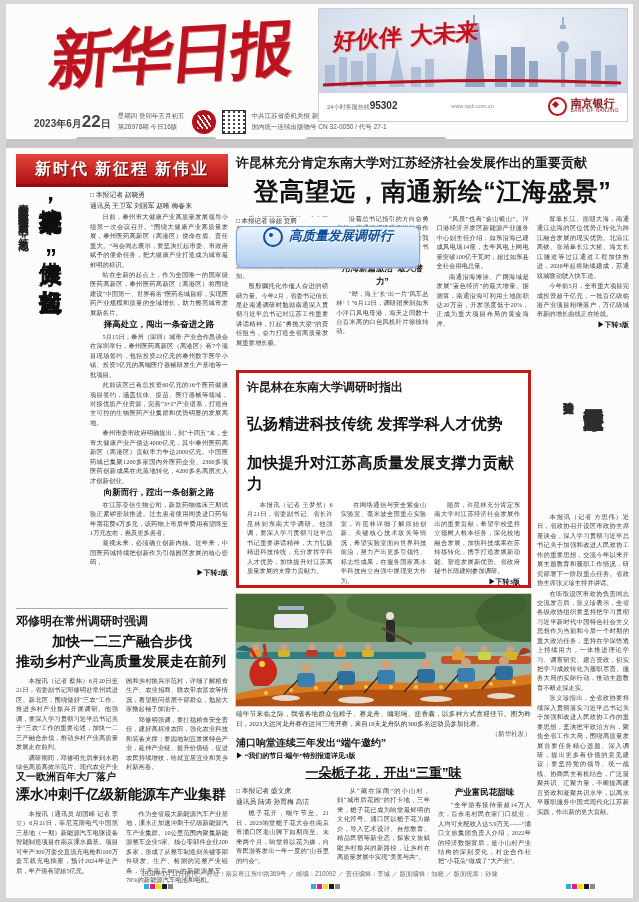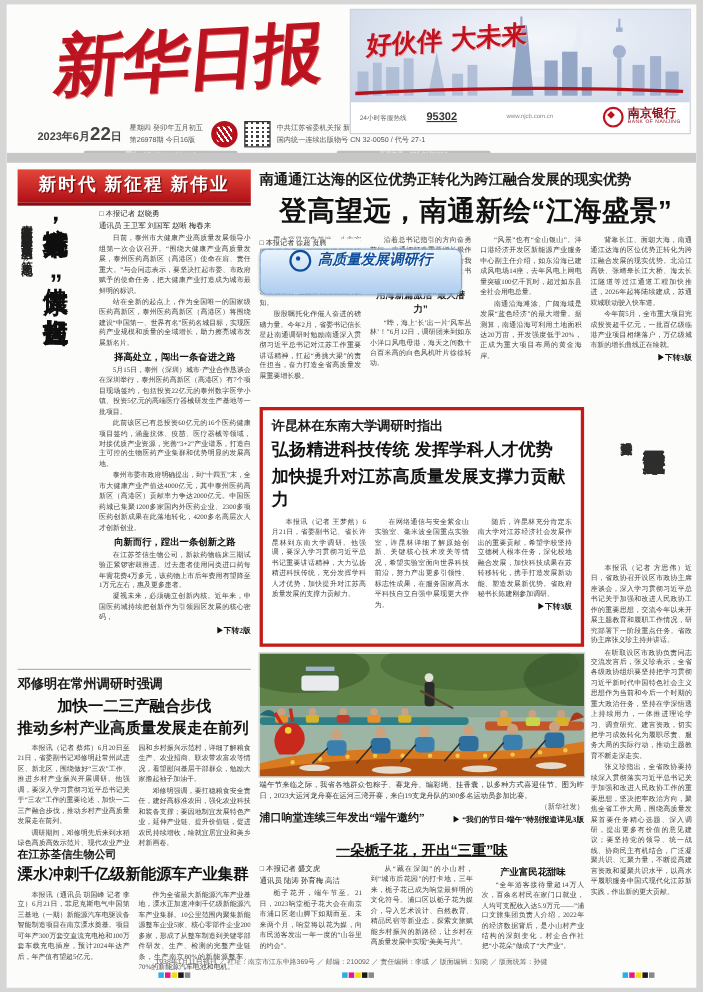--- a/index.html
+++ b/index.html
@@ -25,21 +25,21 @@
       line-height:9px;text-align:center;border-radius:2px;font-family:"Liberation Sans",sans-serif;}
   .pill1{left:70px;width:140px;} .pill2{left:300px;width:140px;}
   
   .ad{left:312px;top:4px;width:308px;height:112px;border:1px solid #c9ced8;background:#fff;}
   .ad-sky{position:relative;width:100%;height:84px;overflow:hidden;
       background:radial-gradient(ellipse at 55% 30%,#f3f6fb 0%,#dde4f0 55%,#c9d3e6 100%);}
   .ad-slogan{position:absolute;left:14px;top:12px;font-size:23px;font-weight:bold;color:#c0121f;
       transform:rotate(-4deg) skewX(-6deg);font-family:"DejaVu Serif",serif;text-shadow:1px 1px 0 #e8aab0;}
   .ad-strip{display:flex;align-items:center;justify-content:space-between;height:26px;padding:0 8px;
       font-family:"Liberation Sans",sans-serif;}
-  .ad-phone{font-size:6px;color:#666;} .ad-phone b{font-size:10px;color:#333;margin-left:18px;text-decoration:underline;}
+  .ad-phone{font-size:6px;color:#666;} .ad-phone b{font-size:10px;color:#333;margin-left:0;}
   .ad-web{font-size:5.5px;color:#888;}
   .bank{display:flex;align-items:center;gap:4px;}
   .bank-ring{width:15px;height:15px;border:2.5px solid #c0121f;border-radius:50%;position:relative;}
   .bank-ring:before{content:"";position:absolute;left:3px;top:3px;width:5px;height:5px;background:#c0121f;transform:rotate(45deg);}
   .bank-txt{display:flex;flex-direction:column;line-height:1;}
   .bank-cn{font-size:11px;font-weight:bold;color:#8e1420;}
   .bank-en{font-size:4.5px;color:#8e1420;letter-spacing:.5px;}
   .gray-band{left:0;top:132px;width:100%;height:9px;background:#c7c7c7;top:135px;}
   
   .kicker{font-weight:bold;font-size:12px;color:#1c1c1c;}
@@ -78,33 +78,33 @@
       background:linear-gradient(#eaf4fd,#aecdef);border:1px solid #7fa9d8;display:flex;align-items:flex-start;
       justify-content:center;gap:6px;box-shadow:0 1px 2px #bbb;}
   .badge-txt{font-family:"Liberation Sans",sans-serif;font-weight:bold;font-style:italic;font-size:13px;
       color:#0d4f9c;text-shadow:1px 1px 0 #fff;}
   .robot{width:16px;height:16px;border:2px solid #0d4f9c;border-radius:50%;position:relative;}
   .robot:before{content:"";position:absolute;left:4px;top:4px;width:4px;height:4px;background:#0d4f9c;border-radius:50%;}
   
   .redbox{left:230px;top:366px;width:295px;height:218px;border:3px solid #c21b18;background:#fff;
       padding:6px 8px;box-sizing:border-box;}
   .redbox .kicker{font-size:12px;}
-  .redbox .hl1,.redbox .hl2{font-size:15.5px;text-align:left;margin-top:3px;letter-spacing:.2px;}
+  .redbox .hl1,.redbox .hl2{font-size:15.5px;text-align:left;margin-top:18px;letter-spacing:.2px;}
   .rb-cols{column-count:3;column-gap:8px;margin-top:5px;height:142px;}
   
   .zx{left:531px;top:366px;width:92px;height:518px;}
   .zx-head{display:flex;justify-content:center;gap:8px;margin-top:24px;height:104px;}
   .zx-main{font-size:20px;font-weight:bold;font-family:"Liberation Sans",sans-serif;line-height:1.1;height:100px;}
   .zx-sub{font-size:10.5px;font-weight:bold;height:100px;}
   .zx-body{margin-top:14px;height:350px;}
   
   .photo{left:230px;top:590px;width:295px;height:112px;outline:1px solid #cfcfcf;}
   .caption{left:230px;top:705px;width:295px;font-size:6.6px;line-height:1.5;text-align:justify;color:#333;}
   .cap-credit{text-align:right;color:#555;}
-  .cap-note{text-align:right;font-weight:bold;color:#111;font-size:7px;margin-top:1px;}
+  .cap-note{font-weight:bold;color:#111;font-size:7px;margin-top:12px;}
   
   .zzh{left:230px;top:732px;width:295px;height:138px;}
   .zzh .kicker{font-size:10px;font-family:"Liberation Serif",serif;}
   .zzh .hl1{font-size:13px;text-align:center;margin-top:14px;text-decoration:underline;}
   .zzh-cols{column-count:3;column-gap:8px;margin-top:4px;height:86px;}
   
   .footer{left:0;top:866px;width:100%;text-align:center;font-size:6.3px;color:#666;
       font-family:"Liberation Sans",sans-serif;}
   .cmyk{position:absolute;top:880px;display:flex;gap:1px;}
   .cmyk i{width:5px;height:5px;display:block;}
@@ -215,31 +215,31 @@
     <div class="hl hl1">加快一二三产融合步伐</div>
     <div class="hl hl2">推动乡村产业高质量发展走在前列</div>
     <div class="bt cols2">
       <p>本报讯（记者 蔡炜）6月20日至21日，省委副书记邓修明赴常州武进区、新北区，围绕做好“三农”工作、推进乡村产业振兴开展调研。他强调，要深入学习贯彻习近平总书记关于“三农”工作的重要论述，加快一二三产融合步伐，推动乡村产业高质量发展走在前列。</p>
       <p>调研期间，邓修明先后来到水稻绿色高质高效示范片、现代农业产业园和乡村振兴示范村，详细了解粮食生产、农业招商、联农带农富农等情况，看望慰问基层干部群众，勉励大家撸起袖子加油干。</p>
       <p>邓修明强调，要扛稳粮食安全责任，建好高标准农田，强化农业科技和装备支撑；要因地制宜发展特色产业，延伸产业链、提升价值链，促进农民持续增收，绘就宜居宜业和美乡村新画卷。</p>
     </div>
   </div>
 
   <div class="abs lishui">
-    <div class="kicker">在江苏荃信生物公司</div>
+    <div class="kicker">又一欧洲百年大厂落户</div>
     <div class="hl hl1">溧水冲刺千亿级新能源车产业集群</div>
     <div class="bt cols2">
       <p>本报讯（通讯员 胡国峰 记者 李立）6月21日，菲尼克斯电气中国第三基地（一期）新能源汽车电驱设备智能制造项目在南京溧水奠基。项目可年产300万套交直流充电枪和100万套车载充电插座，预计2024年达产后，年产值有望超5亿元。</p>
       <p>作为全省最大新能源汽车产业基地，溧水正加速冲刺千亿级新能源汽车产业集群。10公里范围内聚集新能源整车企业5家、核心零部件企业200多家，形成了从整车制造到关键零部件研发、生产、检测的完整产业链条，生产南京80%的新能源整车、70%的新能源汽车电池和电机。</p>
 
     </div>
   </div>
 
   <div class="abs nt">
-    <div class="kicker">南通通江达海的区位优势正转化为跨江融合发展的现实优势</div>
+    <div class="kicker">许昆林充分肯定东南大学对江苏经济社会发展作出的重要贡献</div>
     <div class="hl hl1">登高望远，南通新绘“江海盛景”</div>
     <div class="bt nt-cols">
       <p>重大项目密集落地，八方宾朋纷至沓来，营商环境持续优化，区县比拼“赛马争先”态势加速升温——今年以来，南通发展势头名副其实，不断刷新“高质量发展调研行”主题采访团成员的认知。</p>
       <p>殷殷嘱托化作催人奋进的磅礴力量。今年2月，省委书记信长星赴南通调研时勉励南通深入贯彻习近平总书记对江苏工作重要讲话精神，扛起“勇挑大梁”的责任担当，奋力打造全省高质量发展重要增长极。</p>
       <p>沿着总书记指引的方向奋勇前行，南通把打造重要增长极作为统揽全局的总任务，正以舍我其谁的担当，在江海大地上书写“强富美高”新图景。</p>
       <p class="subhead">用海新篇激活“最大潜力”</p>
       <p>“哗，海上‘长’出一片‘风车丛林’！”6月12日，调研团来到如东小洋口风电母港，海天之间数十台百米高的白色风机叶片徐徐转动。</p>
       <p>“风景”也有“金山银山”。洋口港经济开发区新能源产业服务中心副主任介绍，如东沿海已建成风电场14座，去年风电上网电量突破100亿千瓦时，超过如东县全社会用电总量。</p>
       <p>南通沿海滩涂、广阔海域是发展“蓝色经济”的最大增量。据测算，南通沿海可利用土地面积达20万亩，开发强度低于20%，正成为重大项目布局的黄金海岸。</p>
       <p>背靠长江、面朝大海，南通通江达海的区位优势正转化为跨江融合发展的现实优势。北沿江高铁、张靖皋长江大桥、海太长江隧道等过江通道工程加快推进，2026年起将陆续建成，苏通双城联动驶入快车道。</p>

